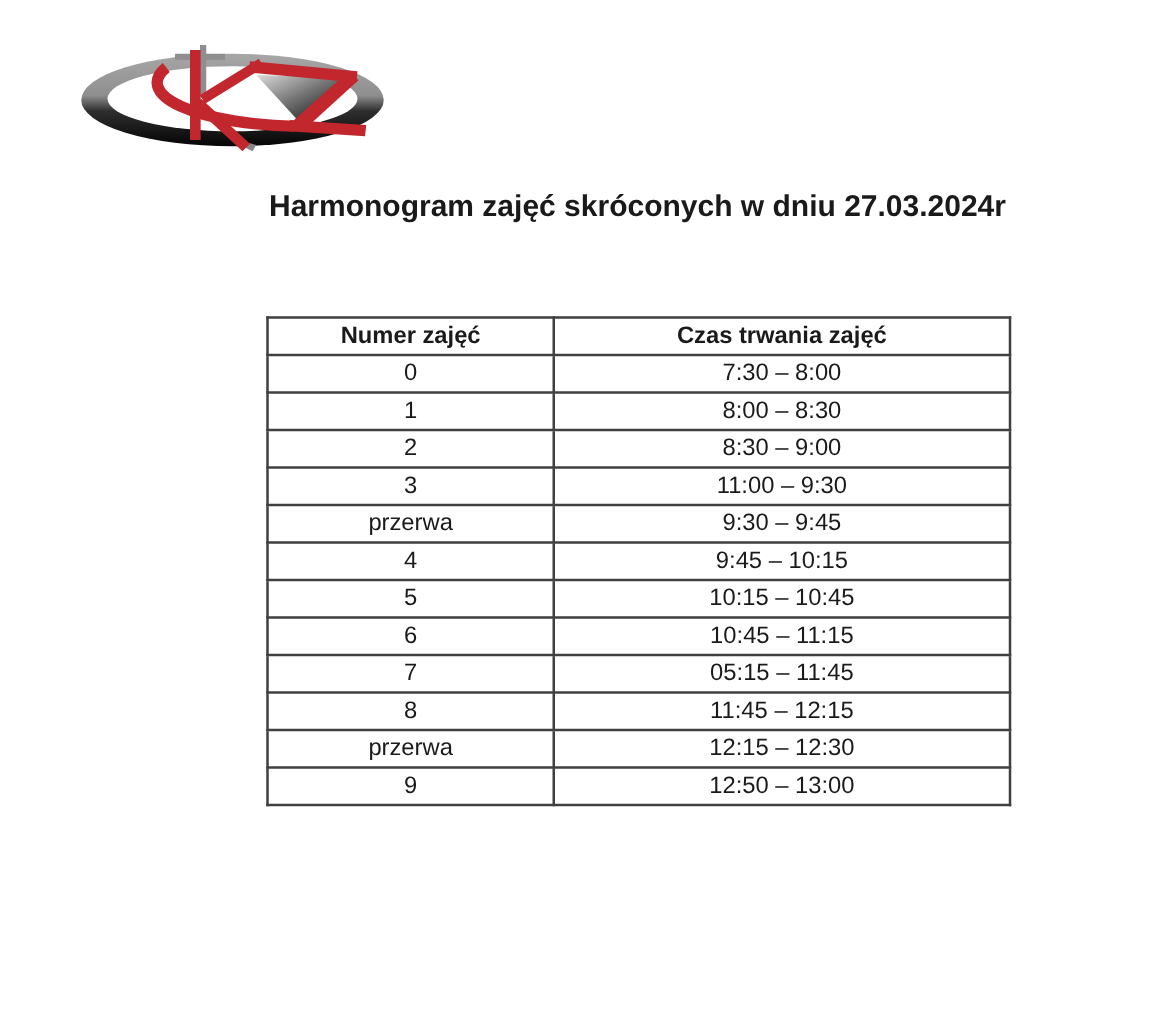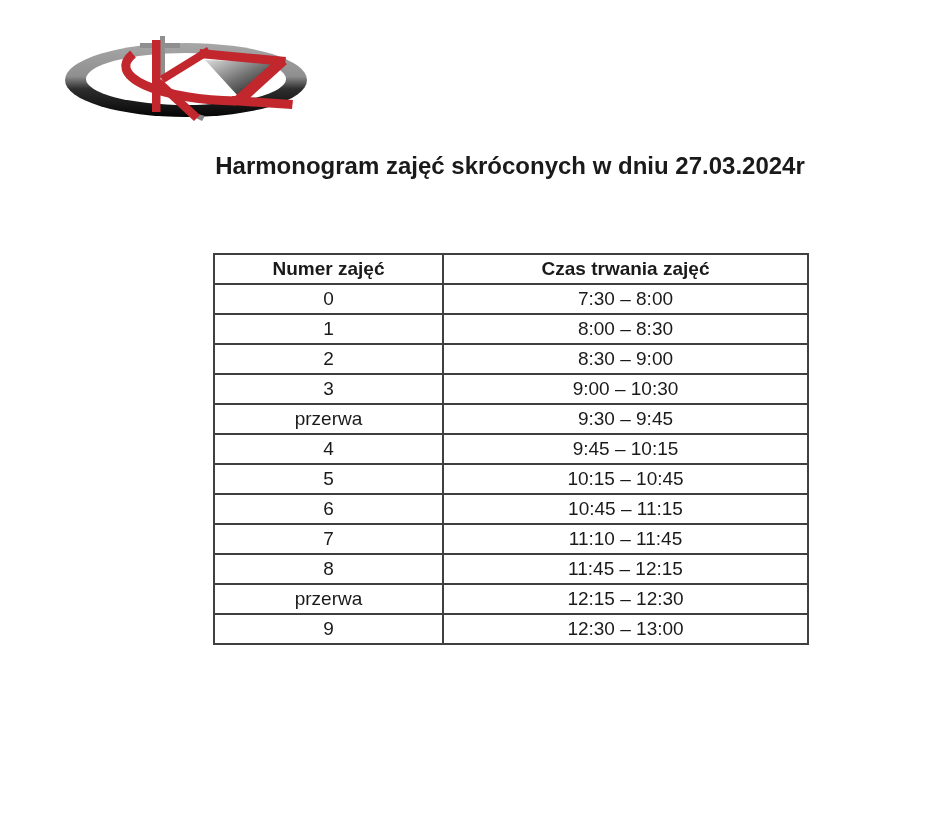--- a/index.html
+++ b/index.html
@@ -95,50 +95,50 @@
         <tr>
           <td>1</td>
           <td>8:00 – 8:30</td>
         </tr>
         <tr>
           <td>2</td>
           <td>8:30 – 9:00</td>
         </tr>
         <tr>
           <td>3</td>
-          <td>9:00 – 10:30</td>
+          <td>11:00 – 9:30</td>
         </tr>
         <tr>
           <td>przerwa</td>
           <td>9:30 – 9:45</td>
         </tr>
         <tr>
           <td>4</td>
           <td>9:45 – 10:15</td>
         </tr>
         <tr>
           <td>5</td>
           <td>10:15 – 10:45</td>
         </tr>
         <tr>
           <td>6</td>
           <td>10:45 – 11:15</td>
         </tr>
         <tr>
           <td>7</td>
-          <td>11:10 – 11:45</td>
+          <td>05:15 – 11:45</td>
         </tr>
         <tr>
           <td>8</td>
           <td>11:45 – 12:15</td>
         </tr>
         <tr>
           <td>przerwa</td>
           <td>12:15 – 12:30</td>
         </tr>
         <tr>
           <td>9</td>
-          <td>12:30 – 13:00</td>
+          <td>12:50 – 13:00</td>
         </tr>
       </tbody>
   </table>
 
 </div>
 
 </body></html>

